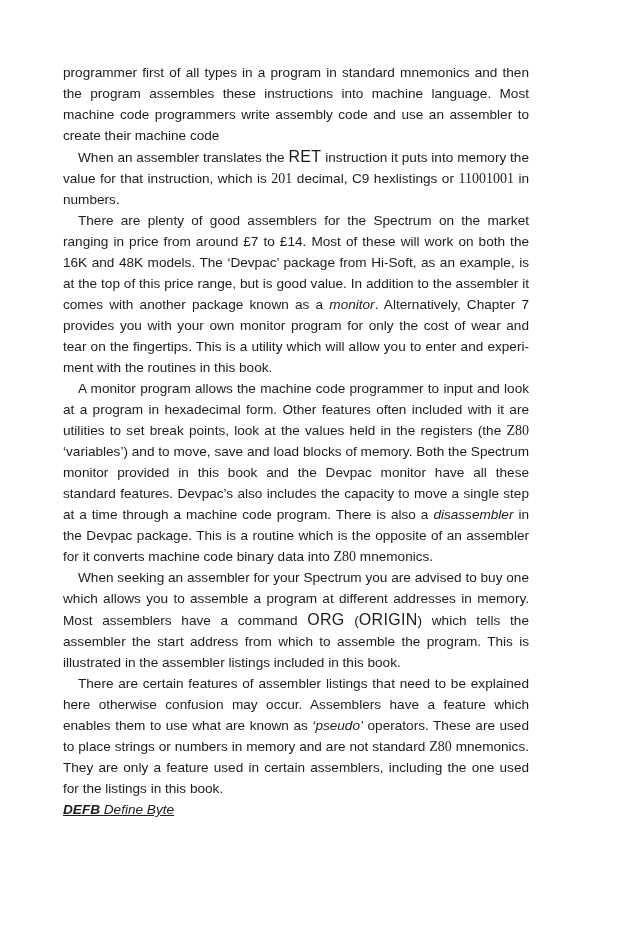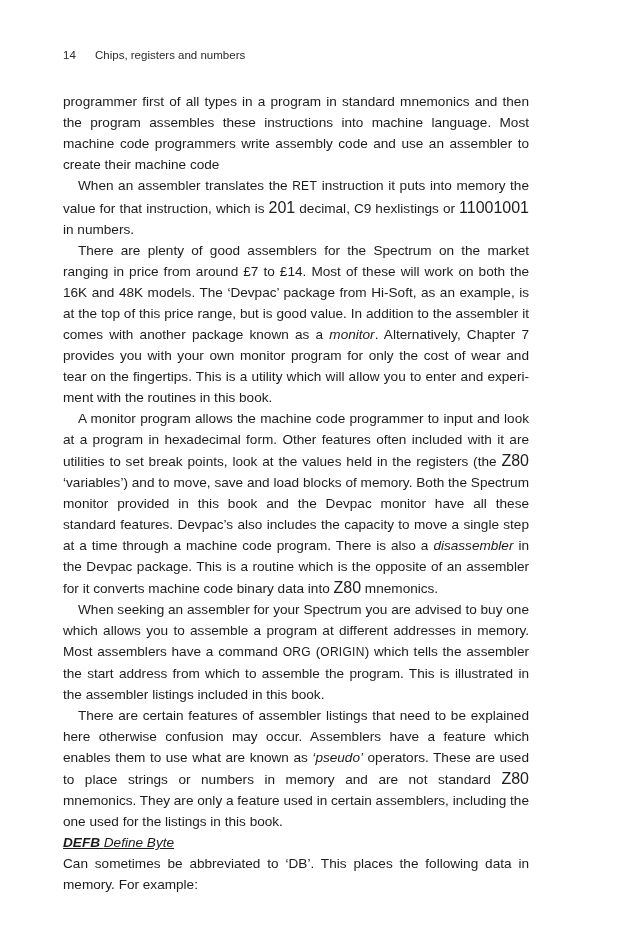--- a/index.html
+++ b/index.html
@@ -1,45 +1,41 @@
 <!DOCTYPE html>
 <html><head>
   <meta charset="utf-8">
   <style>
     html, body { margin: 0; padding: 0; background: #ffffff; }
     body { width: 630px; height: 930px; position: relative; overflow: hidden; color: #1c1c1c; }
     .page { position: absolute; left: 63px; top: 46px; width: 466px; }
     .running-head { font-family: "Liberation Sans", sans-serif; font-size: 11.5px; color: #2a2a2a; height: 18px; line-height: 18px; }
     .running-head .folio { display: inline-block; width: 32px; }
-    .body-text { margin-top: 27px; font-family: "Liberation Sans", sans-serif; font-size: 13.6px; line-height: 21px; text-align: justify; hyphens: manual; }
+    .body-text { margin-top: 16px; font-family: "Liberation Sans", sans-serif; font-size: 13.6px; line-height: 21px; text-align: justify; hyphens: manual; }
     .body-text p { margin: 0; text-indent: 0; }
     .body-text p.indent { text-indent: 15px; }
-    .sc { font-variant: small-caps; font-size: 12px; letter-spacing: 0.3px; }
-    .mono-num { font-family: Liberation Sans, sans-serif; font-size: 16px; }
+    .sc { font-variant: small-caps; font-size: 16px; letter-spacing: 0.3px; }
+    .mono-num { font-family: Liberation Serif, serif; font-size: 14px; }
     .defb-head { margin-top: 13px; text-decoration: underline; }
     .defb-head .term { font-weight: bold; font-style: italic; }
     .defb-head .gloss { font-style: italic; }
   </style>
 </head>
 <body>
 
 <div class="page">
-  <div class="running-head">
-    <span class="folio">14</span><span>Chips, registers and numbers</span>
-  </div>
 
   <div class="body-text">
     <p>programmer first of all types in a program in standard mnemonics and then the program assembles these instructions into machine language. Most machine code programmers write assembly code and use an assembler to create their machine code</p>
 
     <p class="indent"><span>When an assembler translates the </span><span class="sc">RET</span><span> instruction it puts into mem­ory the value for that instruction, which is </span><span class="mono-num">201</span><span> decimal, C9 hex­listings or </span><span class="mono-num">11001001</span><span> in numbers.</span></p>
 
     <p class="indent"><span>There are plenty of good assemblers for the Spectrum on the market ranging in price from around £7 to £14. Most of these will work on both the 16K and 48K models. The ‘Devpac’ package from Hi-Soft, as an example, is at the top of this price range, but is good value. In addition to the assembler it comes with another package known as a </span><em>monitor</em><span>. Alternatively, Chapter 7 provides you with your own monitor program for only the cost of wear and tear on the fingertips. This is a utility which will allow you to enter and experi­ment with the routines in this book.</span></p>
 
     <p class="indent"><span>A monitor program allows the machine code programmer to input and look at a program in hexadecimal form. Other features often included with it are utilities to set break points, look at the values held in the registers (the </span><span class="mono-num">Z80</span><span> ‘variables’) and to move, save and load blocks of memory. Both the Spectrum monitor provided in this book and the Devpac monitor have all these standard features. Devpac’s also includes the capacity to move a single step at a time through a machine code program. There is also a </span><em>disassembler</em><span> in the Devpac package. This is a routine which is the opposite of an assembler for it converts machine code binary data into </span><span class="mono-num">Z80</span><span> mnemonics.</span></p>
 
     <p class="indent"><span>When seeking an assembler for your Spectrum you are advised to buy one which allows you to assemble a program at different addresses in memory. Most assemblers have a command </span><span class="sc">ORG</span><span> (</span><span class="sc">ORIGIN</span><span>) which tells the assembler the start address from which to assemble the program. This is illustrated in the assembler listings included in this book.</span></p>
 
     <p class="indent"><span>There are certain features of assembler listings that need to be explained here otherwise confusion may occur. Assemblers have a feature which enables them to use what are known as </span><em>‘pseudo’</em><span> operators. These are used to place strings or numbers in memory and are not standard </span><span class="mono-num">Z80</span><span> mnemonics. They are only a feature used in certain assemblers, including the one used for the listings in this book.</span></p>
 
     <p class="defb-head"><span class="term">DEFB</span> <span class="gloss">Define Byte</span></p>
-    <p>Can sometimes be abbreviated to ‘DB’. This places the following data in memory. For example:</p>
   </div>
 </div>
 
 </body></html>

